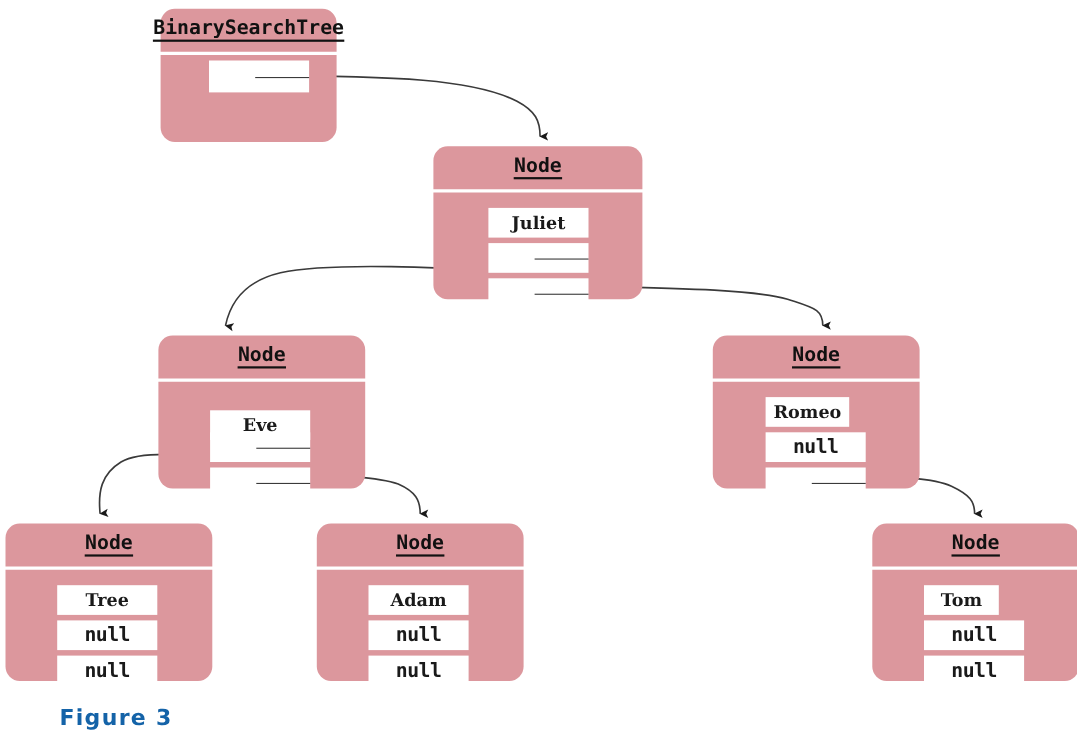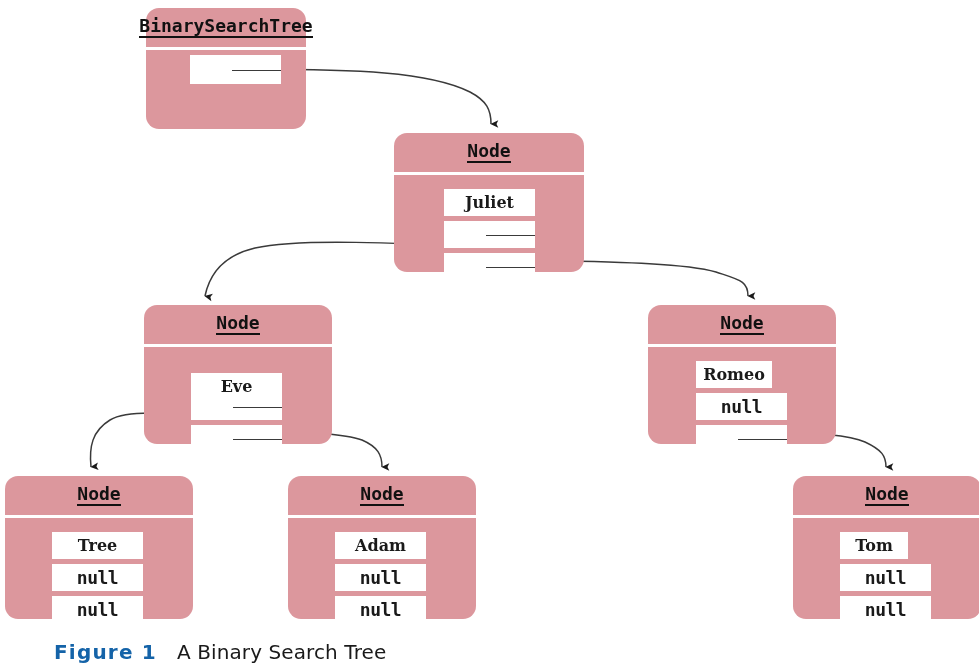--- a/index.html
+++ b/index.html
@@ -177,22 +177,21 @@
       </div>
       <div class="objbox" style="left: 793px; top: 476px; width: 188px; height: 143px;">
         <div class="hdr" style="height: 39px;">
           <span class="hdr-text">Node</span>
         </div>
         <div class="body" style="top: 42px; height: 101px;"></div>
       </div>
     </div>
 
   <div id="caption">
-    <span class="fig-label">Figure 1</span>
-    <span class="fig-title">A Binary Search Tree</span>
+    <span class="fig-label">Figure 3</span>
   </div>
 
 <div class="field" style="left: 190px; top: 55px; width: 91px; height: 29px;">
       <span class="field-val"></span>
     </div>
     <div style="position: absolute; background: rgb(58, 58, 58); height: 1.5px; width: 49.5px; left: 231.5px; top: 69.5px;"></div>
     <div class="field" style="left: 444px; top: 189px; width: 91px; height: 27px;">
       <span class="field-val">Juliet</span>
     </div>
     <div class="field" style="left: 444px; top: 221px; width: 91px; height: 27px;">

